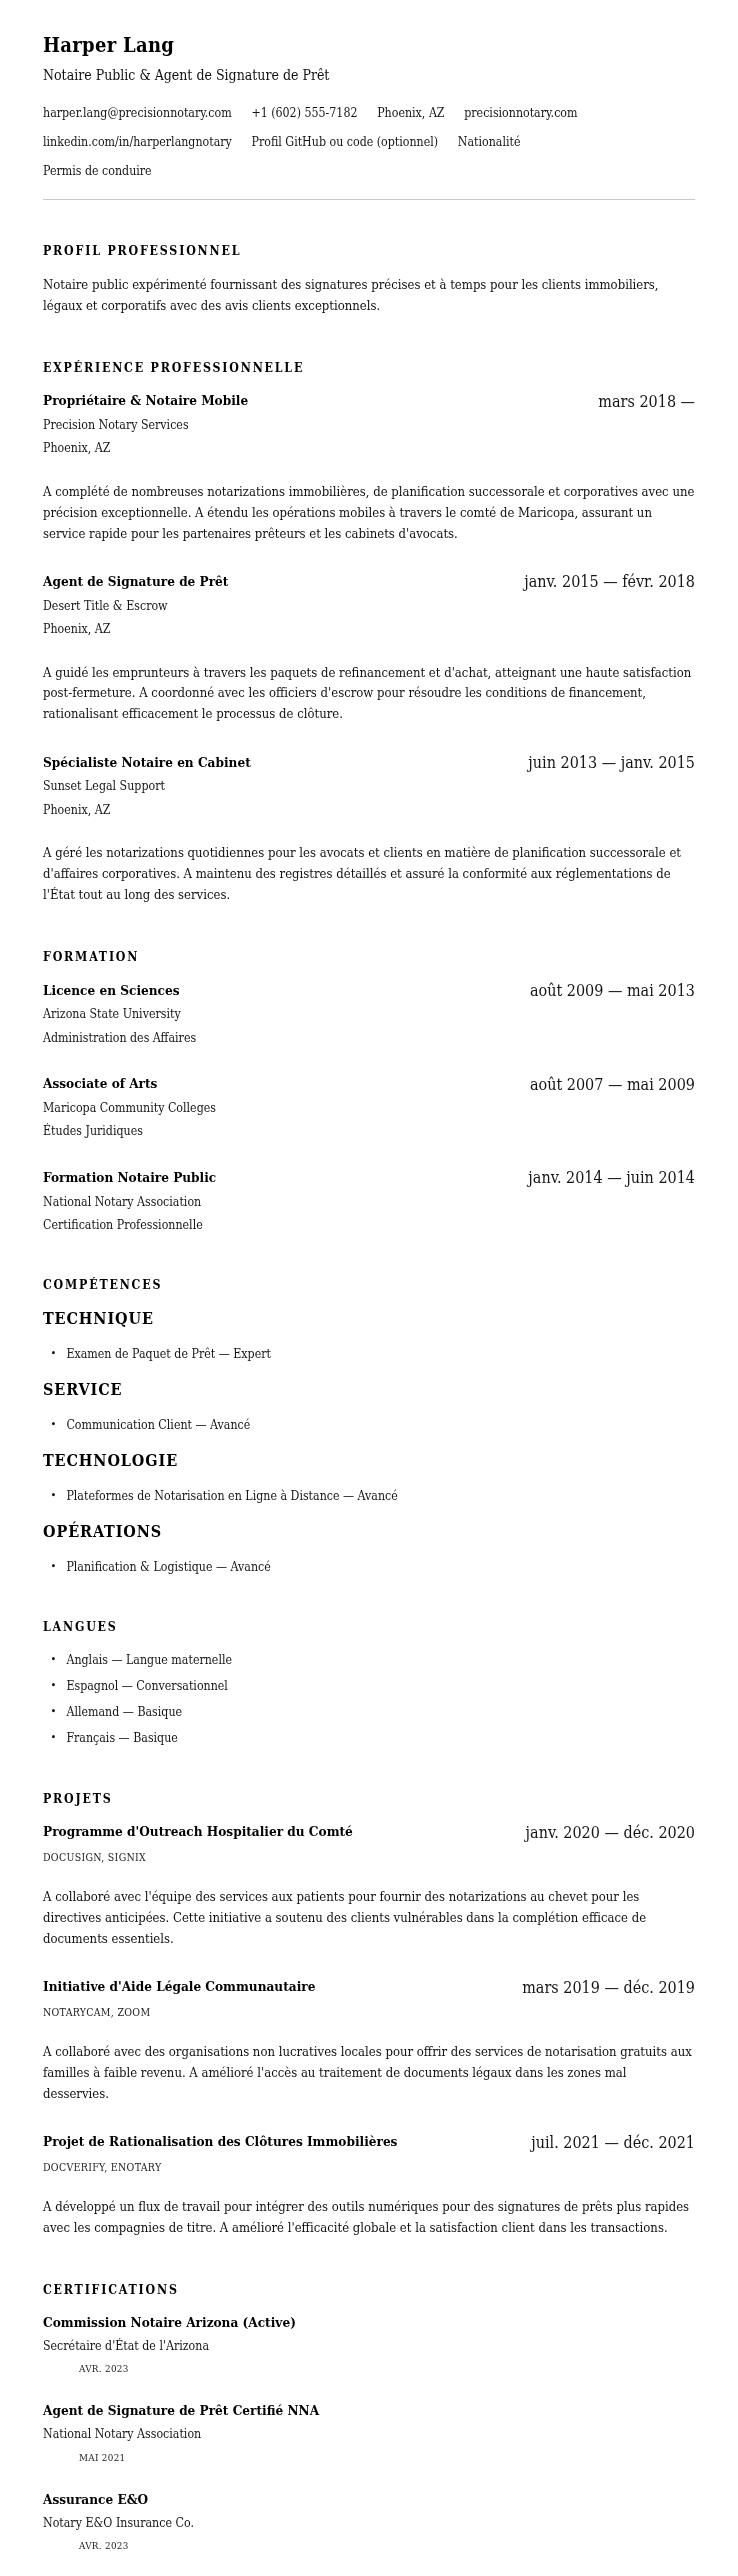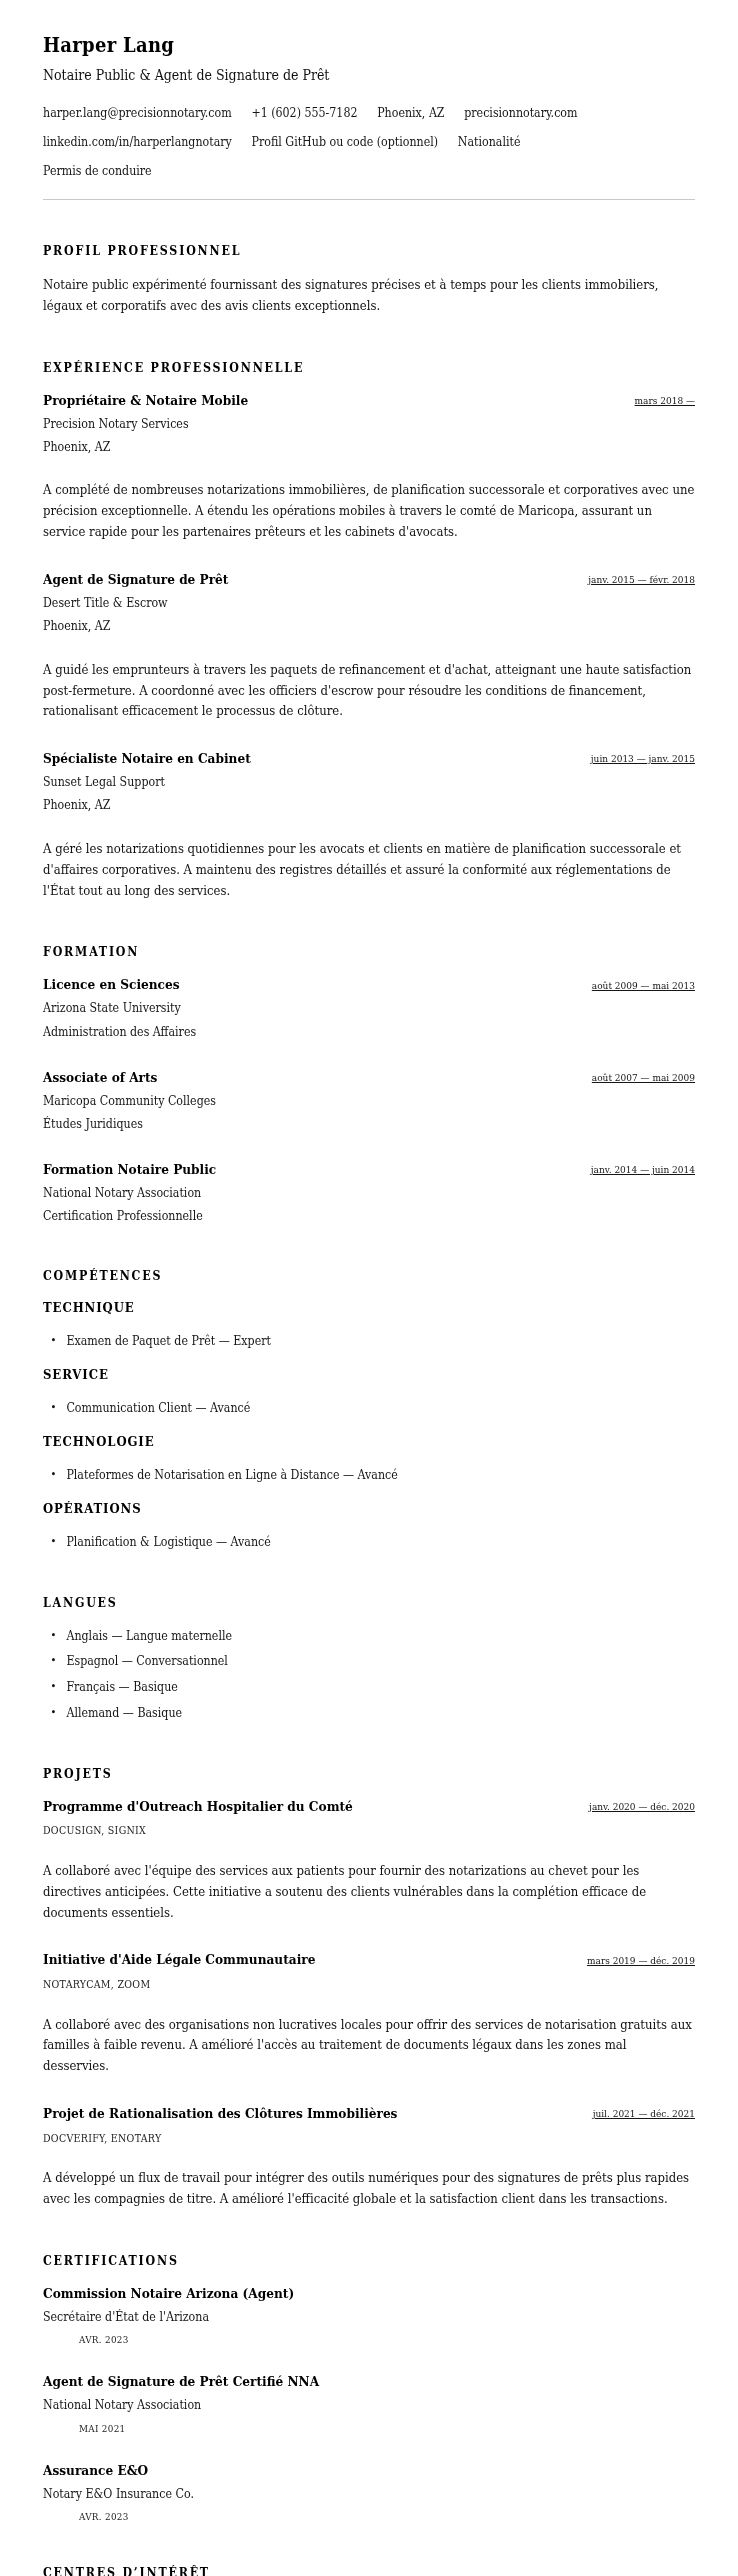--- a/index.html
+++ b/index.html
@@ -74,25 +74,24 @@
     align-items: center;
     gap: 14.8px;
   }
   .entry-title {
     font-size: 13.5px;
     font-weight: 700;
     color: #000000;
     line-height: 1.3;
   }
   .entry-date {
-    font-size: 10px;
+    font-size: 16px;
     color: #161616;
     white-space: nowrap;
     flex-shrink: 0;
-    text-decoration: underline;
   }
   .entry-sub {
     font-size: 12.3px;
     margin-top: 7.4px;
     color: #161616;
     line-height: 1.3;
   }
   .entry-desc {
     font-size: 13px;
     line-height: 1.6;
@@ -111,21 +110,21 @@
     letter-spacing: 0.3px;
     margin-top: 8.6px;
     color: #222222;
     margin-left: 36px;
   }
 
   
   .skill-group { margin-top: 16px; }
   .skill-group:first-child { margin-top: 0; }
   .skill-group-label {
-    font-size: 13px;
+    font-size: 16px;
     font-weight: 700;
     letter-spacing: 0.9px;
     color: #000000;
   }
   ul.bullet-list {
     list-style: none;
     margin-top: 18px;
   }
   ul.bullet-list li {
     font-size: 12.3px;
@@ -286,22 +285,22 @@
 
     </div>
   </section>
 
   <section class="section">
     <h2 class="section-heading">LANGUES</h2>
     <div class="section-body">
       <ul class="bullet-list">
         <li><span>Anglais — Langue maternelle</span></li>
         <li><span>Espagnol — Conversationnel</span></li>
+        <li><span>Allemand — Basique</span></li>
         <li><span>Français — Basique</span></li>
-        <li><span>Allemand — Basique</span></li>
       </ul>
     </div>
   </section>
 
   <section class="section">
     <h2 class="section-heading">PROJETS</h2>
     <div class="section-body">
 
       <article class="entry">
         <div class="entry-header">
@@ -331,21 +330,21 @@
       </article>
 
     </div>
   </section>
 
   <section class="section">
     <h2 class="section-heading">CERTIFICATIONS</h2>
     <div class="section-body">
 
       <article class="entry">
-        <div class="entry-title">Commission Notaire Arizona (Agent)</div>
+        <div class="entry-title">Commission Notaire Arizona (Active)</div>
         <div class="entry-sub">Secrétaire d'État de l'Arizona</div>
         <div class="entry-cert-date">AVR. 2023</div>
       </article>
 
       <article class="entry">
         <div class="entry-title">Agent de Signature de Prêt Certifié NNA</div>
         <div class="entry-sub">National Notary Association</div>
         <div class="entry-cert-date">MAI 2021</div>
       </article>
 

